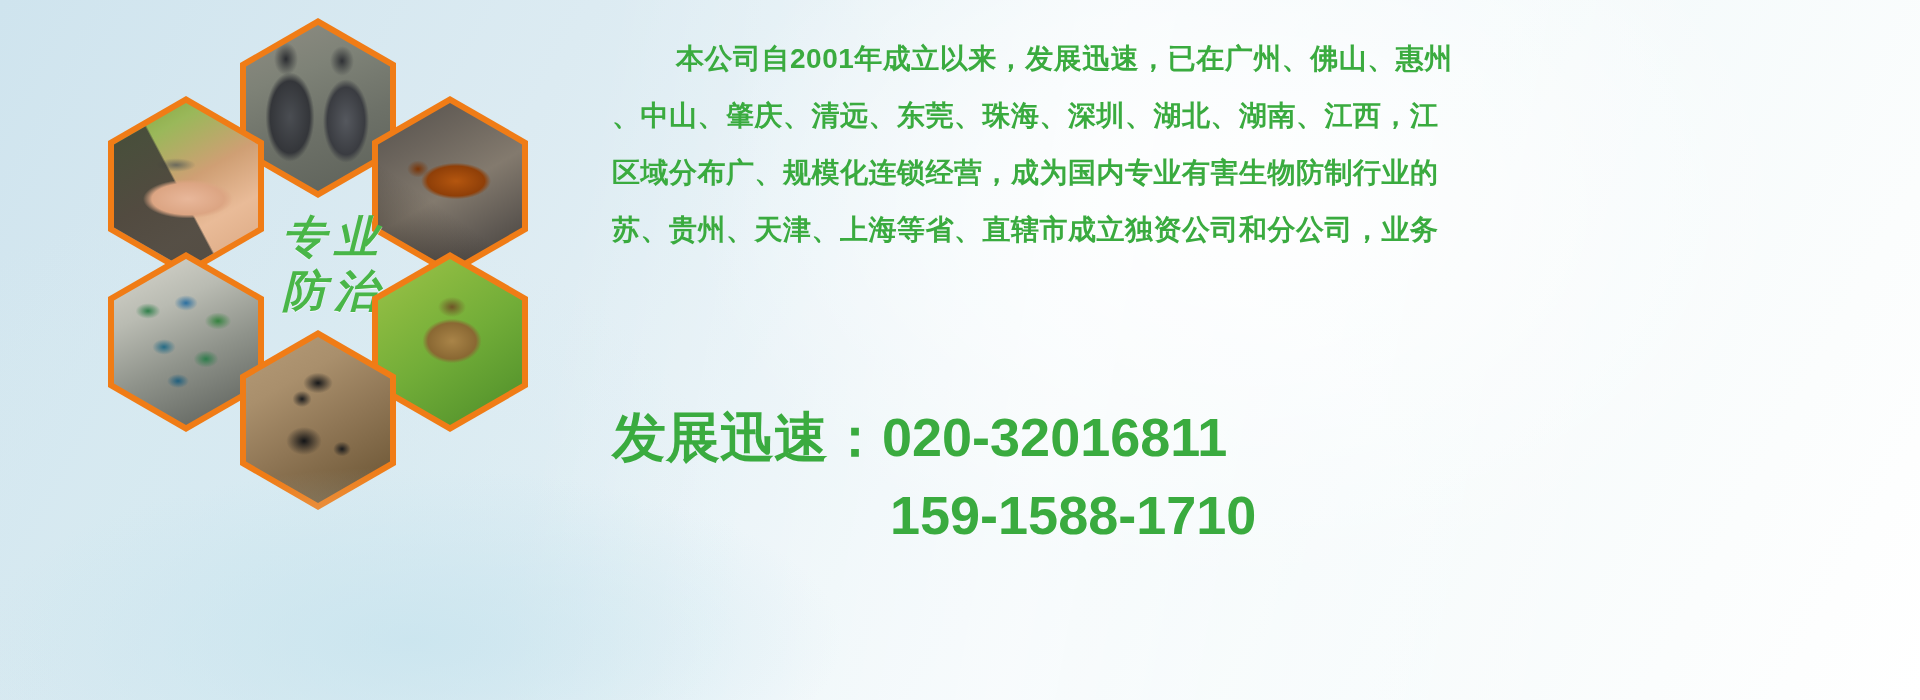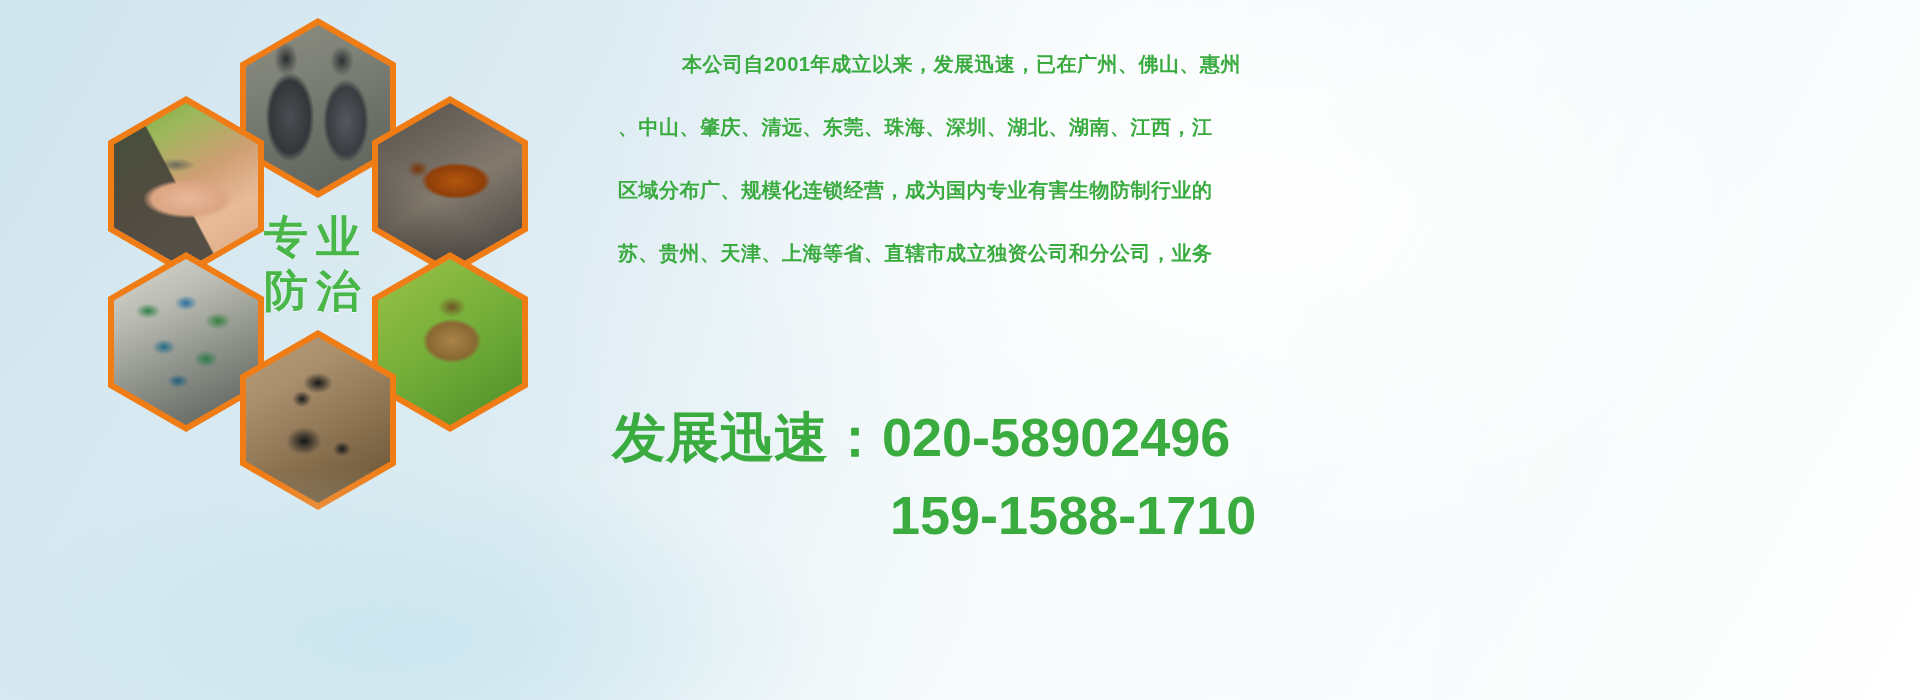--- a/index.html
+++ b/index.html
@@ -101,22 +101,22 @@
       radial-gradient(ellipse 40px 30px at 74px 82px,#a98448 0%,#8a6833 60%,rgba(138,104,51,0) 74%),
       radial-gradient(ellipse 18px 13px at 74px 48px,#6f5427 0%,rgba(111,84,39,0) 78%),
       linear-gradient(145deg,#9cc24a 0%,#87b83f 26%,#72ad38 52%,#5e9c30 78%,#4d8a28 100%);
   }
 
   
   #copy{
     position:absolute;left:612px;top:30px;width:1300px;
   }
   #copy p{
-    margin:6px;color:#3aab3f;font-weight:bold;
-    font-size:20px;line-height:57px;letter-spacing:.5px;white-space:nowrap;
+    margin:0;color:#3aab3f;font-weight:bold;
+    font-size:28px;line-height:57px;letter-spacing:.5px;white-space:nowrap;
   }
   #copy p.first{text-indent:64px;}
 
   #contact{position:absolute;left:612px;top:398px;width:1300px;}
   #contact .line{
     color:#3aab3f;font-weight:bold;font-size:54px;line-height:78px;white-space:nowrap;
   }
   #contact .line.phone2{padding-left:278px;}
 </style>
 </head>
@@ -137,21 +137,21 @@
         <div class="art mosquito"></div>
       </div>
     </div>
 
     <div class="hex" style="left:282px;top:86px;">
       <div class="inner">
         <div class="art cockroach"></div>
       </div>
     </div>
 
-    <div class="hex center" style="left:144px;top:164px;">
+    <div class="hex center" style="left:162px;top:164px;font-style:italic;">
       <div class="inner">
         <div id="combLabel">
           <span>专业</span>
           <span>防治</span>
         </div>
       </div>
     </div>
 
     <div class="hex" style="left:18px;top:242px;">
       <div class="inner">
@@ -175,18 +175,18 @@
 
   <div id="copy">
     <p class="first">本公司自2001年成立以来，发展迅速，已在广州、佛山、惠州</p>
     <p>、中山、肇庆、清远、东莞、珠海、深圳、湖北、湖南、江西，江</p>
     <p>区域分布广、规模化连锁经营，成为国内专业有害生物防制行业的</p>
     <p>苏、贵州、天津、上海等省、直辖市成立独资公司和分公司，业务</p>
   </div>
 
   <div id="contact">
     <div class="line phone1">
-      <span>发展迅速：</span><span>020-58902496</span>
+      <span>发展迅速：</span><span>020-32016811</span>
     </div>
     <div class="line phone2">159-1588-1710</div>
   </div>
 
 </div>
 
 </body></html>

